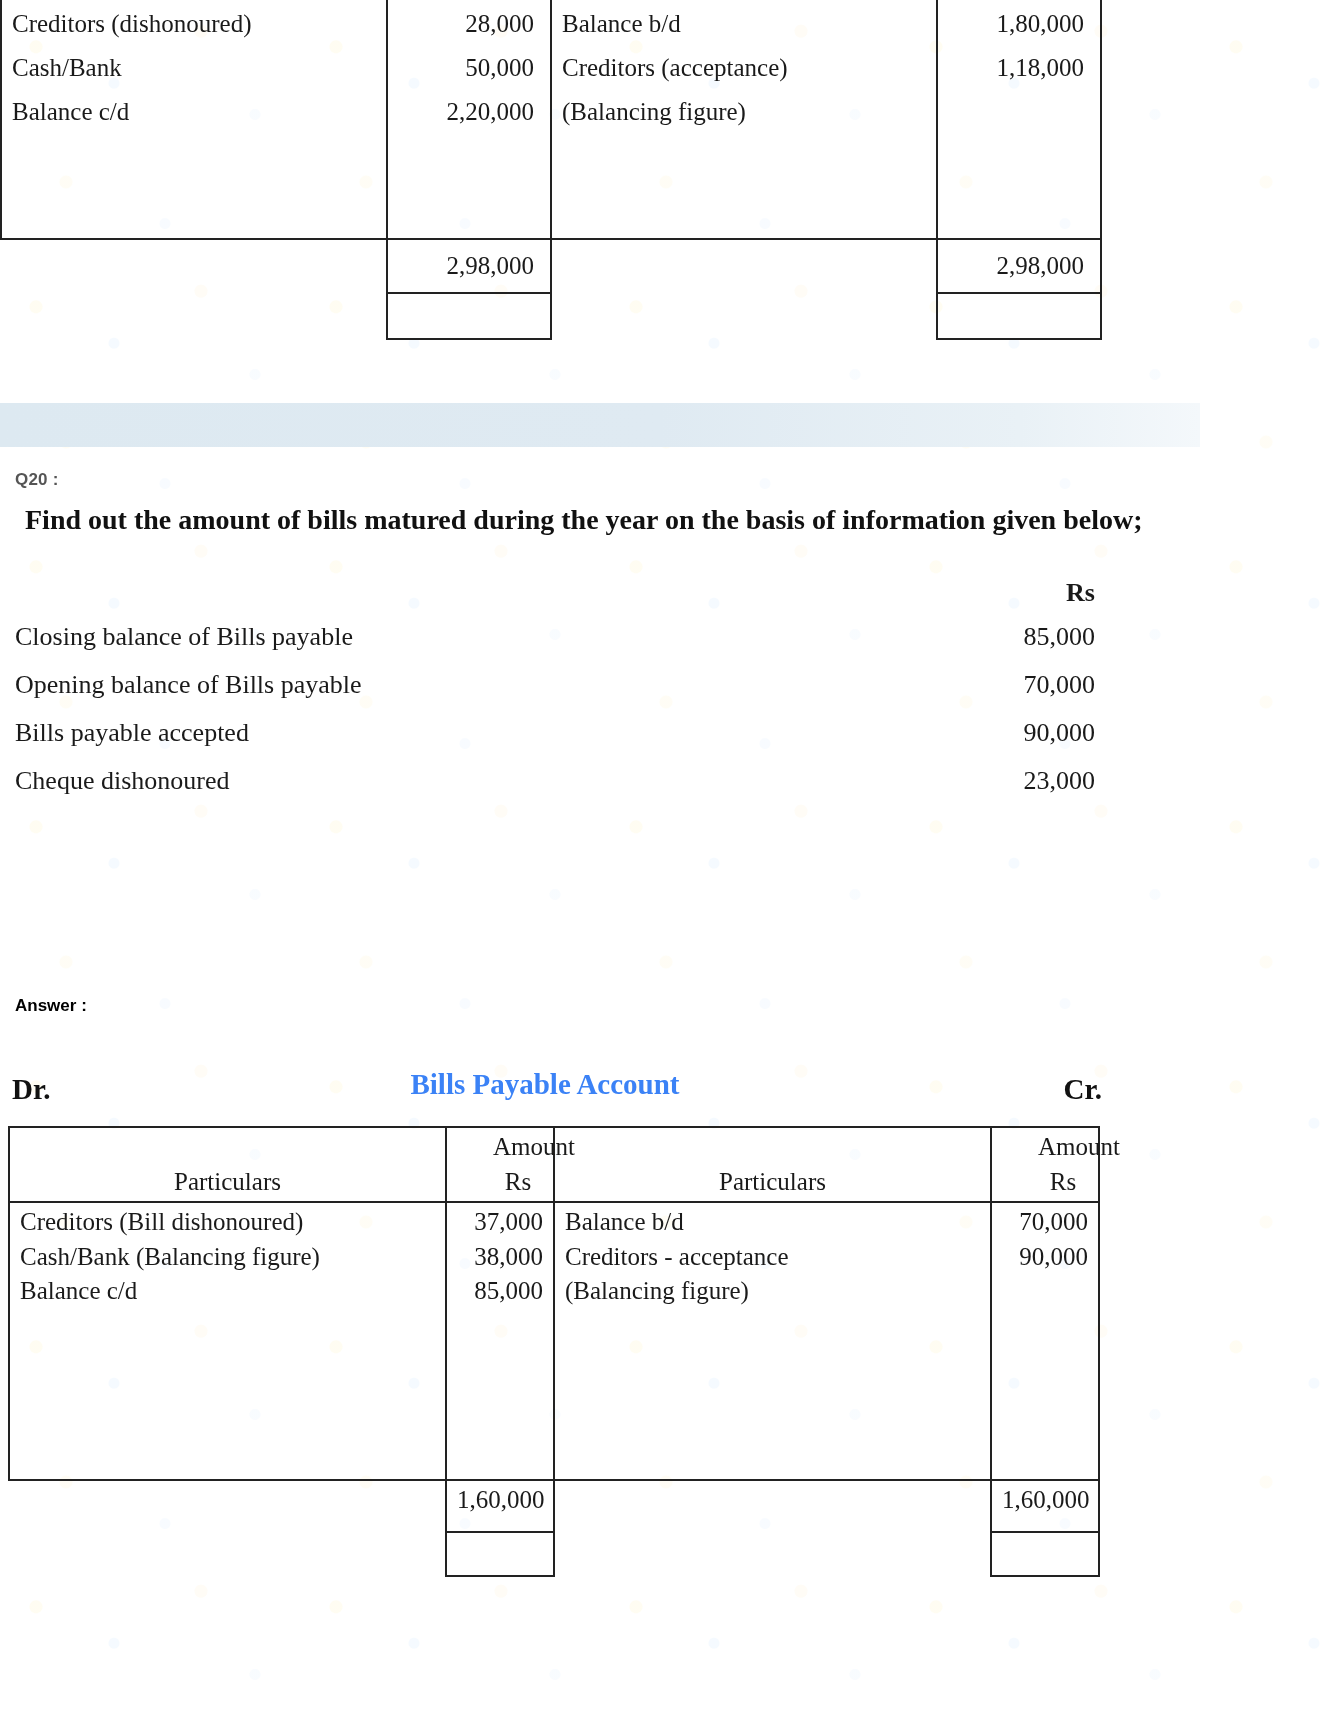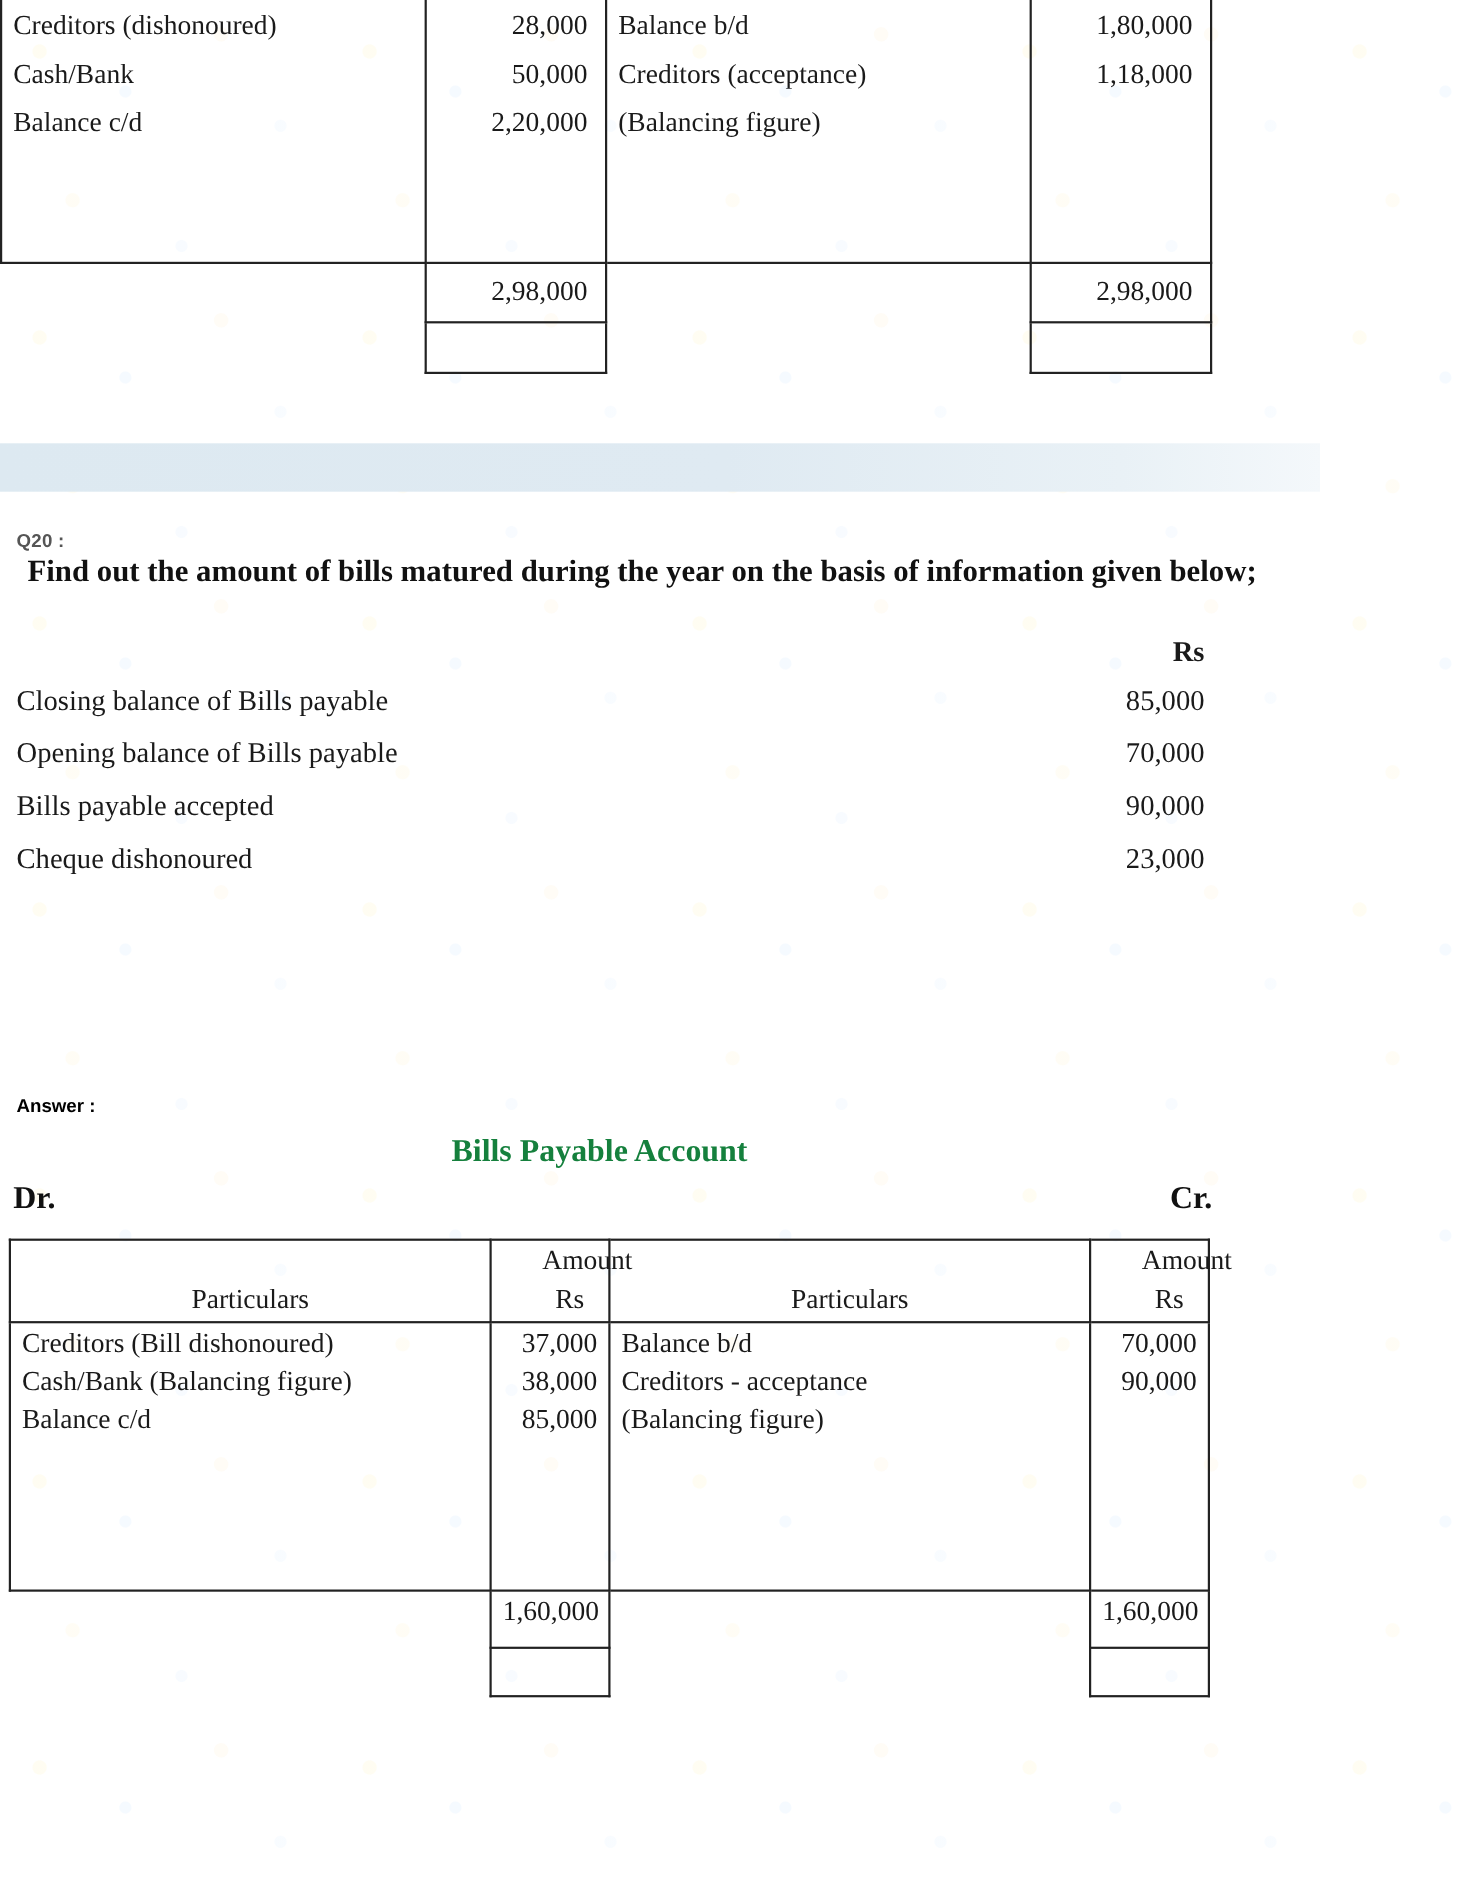--- a/index.html
+++ b/index.html
@@ -60,21 +60,21 @@
     font-weight: bold;
     font-size: 26px;
     padding-top: 4px;
     padding-bottom: 6px;
   }
   .hdr td.c-part { vertical-align: bottom; }
   .hdr td.c-amt  { text-align: center; padding-right: 10px; }
   .hdr .amt-lines { display: block; }
   .hdr .amt-lines span { display: block; margin-left: 36px; }
 
-  .body-cell { height: 244px; margin-left: 12px; }
+  .body-cell { height: 278px; margin-left: 12px; }
   .body-cell .ln { display: block; white-space: nowrap; }
   .body-cell .ln.num { text-align: right; }
 
   .total-row td { height: 52px; font-size: 25px; }
   .tail-row td  { height: 44px; border-top: 4px double #222; }
 
   
   .top-table-wrap {
     position: absolute;
     left: 0; top: -4px;
@@ -153,21 +153,22 @@
     font-size: 17px;
     font-weight: bold;
     color: #000000;
   }
 
   .acct-title {
     font-size: 29px;
     font-weight: bold;
     text-align: center;
     width: 1090px;
-    color: #15803d;
+    color: #3b82f6;
+    margin-top: 38px;
   }
   .drcr {
     display: flex;
     justify-content: space-between;
     width: 1090px;
     font-size: 29px;
     font-weight: bold;
     color: #111;
   }
 
@@ -216,21 +217,21 @@
         <td class="t-amt"></td>
         <td class="t-part2" style="border:none;"></td>
         <td class="t-amt2"></td>
       </tr>
     </tbody>
       </table>
   </div>
 
   <div class="banner abs" style="top:403px;"></div>
 
-  <div class="abs qlabel" style="left:15px; top:470px;margin-top:12px;">Q20 :</div>
+  <div class="abs qlabel" style="left:15px; top:470px;">Q20 :</div>
 
   <div class="abs qtext" style="left:25px; top:500px;">Find out the amount of bills matured during the year on the basis of information given below;</div>
 
   <div class="abs info-list" style="left:15px; top:578px;">
     <div class="info-head">
       <div class="val">Rs</div>
     </div>
     <div class="info-row">
       <div class="lbl">Closing balance of Bills payable</div>
       <div class="val">85,000</div>

